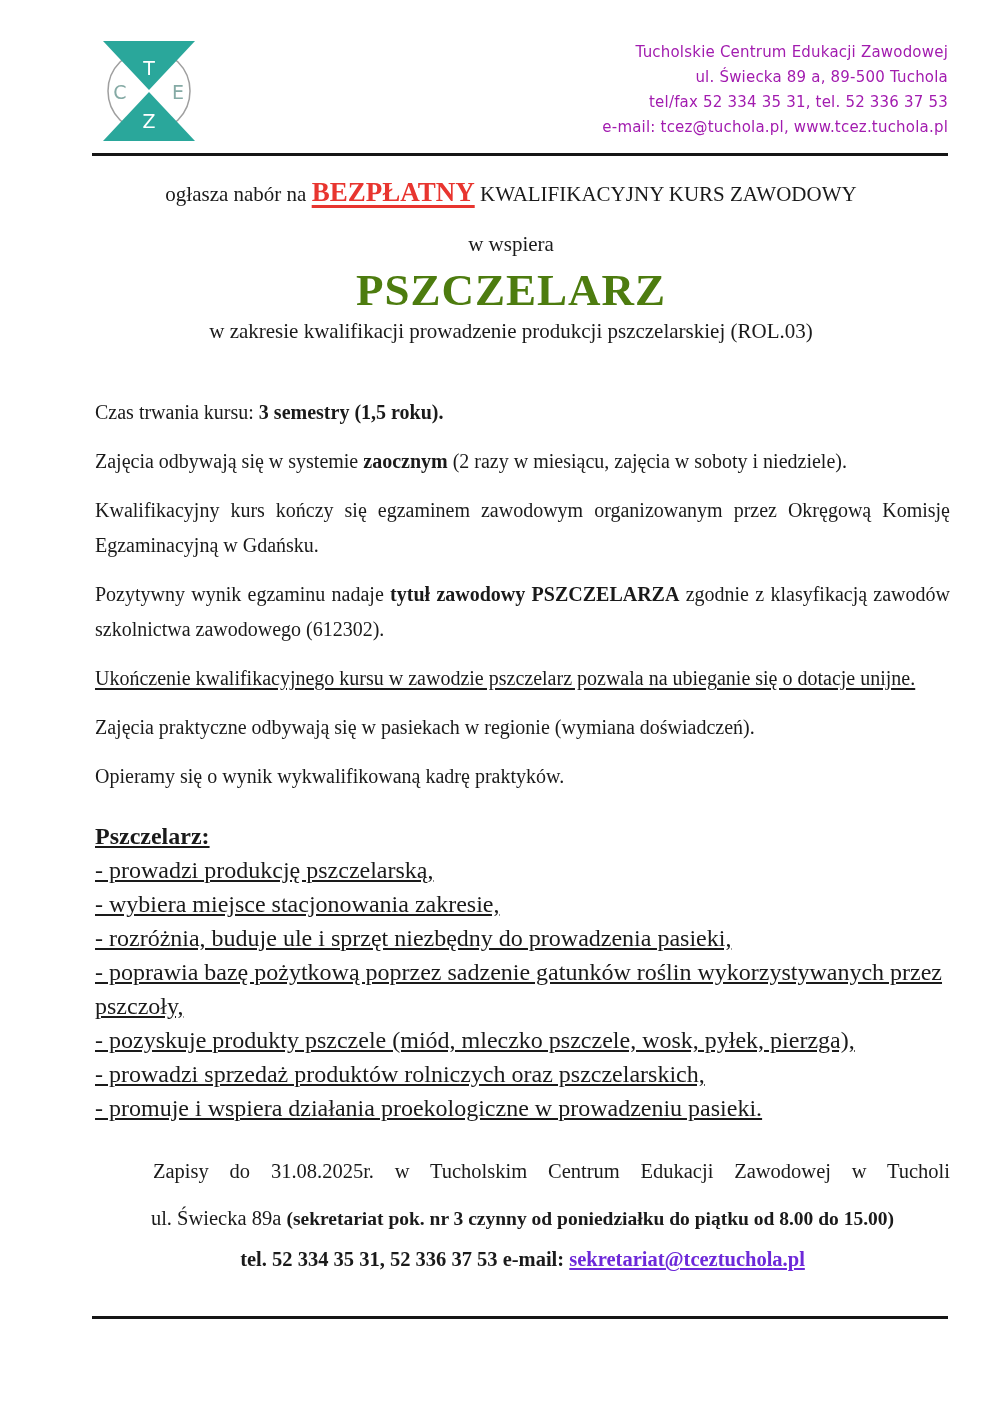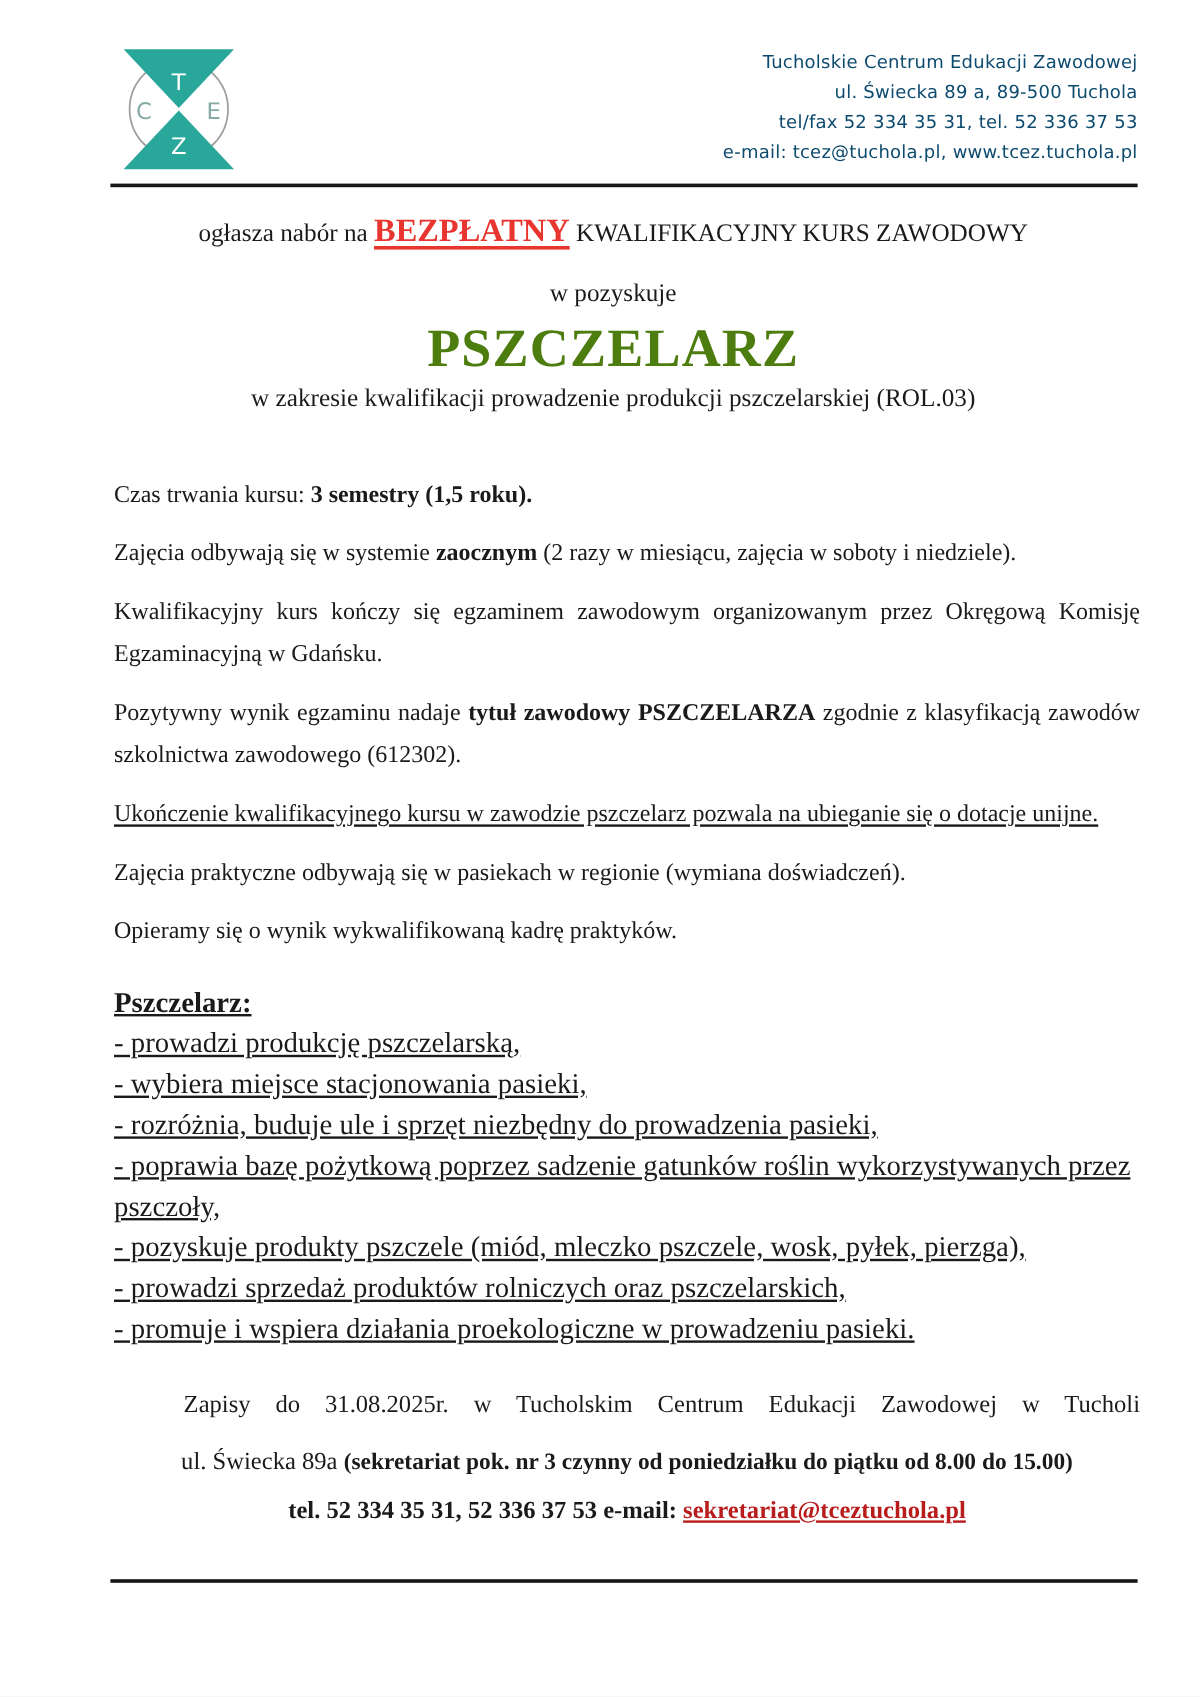--- a/index.html
+++ b/index.html
@@ -22,21 +22,21 @@
     align-items: flex-start;
     padding: 38px 52px 0 95px;
   }
   .logo { width: 108px; height: 106px; flex: 0 0 auto; }
   .contact {
     margin-top: 2px;
     text-align: right;
     font-family: "DejaVu Sans", sans-serif;
     font-size: 15px;
     line-height: 25px;
-    color: #0c4a6e;
+    color: #a21caf;
     letter-spacing: 0.2px;
   }
 
   .rule {
     border: none;
     border-top: 3px solid #161616;
     margin-left: 92px;
     margin-right: 52px;
   }
   .rule-top { margin-top: 9px; }
@@ -87,21 +87,21 @@
   .enroll-line1 {
     text-align: justify;
     text-align-last: justify;
     text-indent: 58px;
     line-height: 47px;
   }
   .enroll-line2 { line-height: 47px; text-align: center; }
   .enroll-line2 .enroll-bold { font-weight: bold; font-size: 19.5px; }
   .tel-line { text-align: center; font-weight: bold; font-size: 20.5px; line-height: 28px; margin-top: 3px; }
   .email-link {
-    color: #b91c1c;
+    color: #6d28d9;
     font-weight: bold;
     text-decoration: underline;
     cursor: pointer;
   }
 
   
   .logo text {
     font-family: "DejaVu Sans", sans-serif;
     font-size: 19px;
     font-weight: 400;
@@ -129,39 +129,39 @@
       <div>ul. Świecka 89 a, 89-500 Tuchola</div>
       <div>tel/fax 52 334 35 31, tel. 52 336 37 53</div>
       <div>e-mail: tcez@tuchola.pl, www.tcez.tuchola.pl</div>
     </div>
   </header>
 
   <hr class="rule rule-top">
 
   <section class="title-block">
     <p class="intro"><span>ogłasza nabór na </span><span class="highlight">BEZPŁATNY</span><span> KWALIFIKACYJNY KURS ZAWODOWY</span></p>
-    <p class="in-profession">w pozyskuje</p>
+    <p class="in-profession">w wspiera</p>
     <h1 class="profession">PSZCZELARZ</h1>
     <p class="qualification">w zakresie kwalifikacji prowadzenie produkcji pszczelarskiej (ROL.03)</p>
   </section>
 
   <section class="body-block">
     <p><span>Czas trwania kursu: </span><b>3 semestry (1,5 roku).</b></p>
     <p><span>Zajęcia odbywają się w systemie </span><b>zaocznym</b><span> (2 razy w miesiącu, zajęcia w soboty i niedziele).</span></p>
     <p class="justify">Kwalifikacyjny kurs kończy się egzaminem zawodowym organizowanym przez Okręgową Komisję Egzaminacyjną w Gdańsku.</p>
     <p class="justify"><span>Pozytywny wynik egzaminu nadaje </span><b>tytuł zawodowy PSZCZELARZA</b><span> zgodnie z klasyfikacją zawodów szkolnictwa zawodowego (612302).</span></p>
     <p class="underlined">Ukończenie kwalifikacyjnego kursu w zawodzie pszczelarz pozwala na ubieganie się o dotacje unijne.</p>
     <p>Zajęcia praktyczne odbywają się w pasiekach w regionie (wymiana doświadczeń).</p>
     <p>Opieramy się o wynik wykwalifikowaną kadrę praktyków.</p>
   </section>
 
   <section class="tasks-block">
     <p class="tasks-heading">Pszczelarz:</p>
     <p class="task">- prowadzi produkcję pszczelarską,</p>
-    <p class="task">- wybiera miejsce stacjonowania pasieki,</p>
+    <p class="task">- wybiera miejsce stacjonowania zakresie,</p>
     <p class="task">- rozróżnia, buduje ule i sprzęt niezbędny do prowadzenia pasieki,</p>
     <p class="task">- poprawia bazę pożytkową poprzez sadzenie gatunków roślin wykorzystywanych przez pszczoły,</p>
     <p class="task">- pozyskuje produkty pszczele (miód, mleczko pszczele, wosk, pyłek, pierzga),</p>
     <p class="task">- prowadzi sprzedaż produktów rolniczych oraz pszczelarskich,</p>
     <p class="task">- promuje i wspiera działania proekologiczne w prowadzeniu pasieki.</p>
   </section>
 
   <footer class="enrollment">
     <p class="enroll-line1">Zapisy do 31.08.2025r. w Tucholskim Centrum Edukacji Zawodowej w Tucholi</p>
     <p class="enroll-line2"><span>ul. Świecka 89a </span><span class="enroll-bold">(sekretariat pok. nr 3 czynny od poniedziałku do piątku od 8.00 do 15.00)</span></p>

